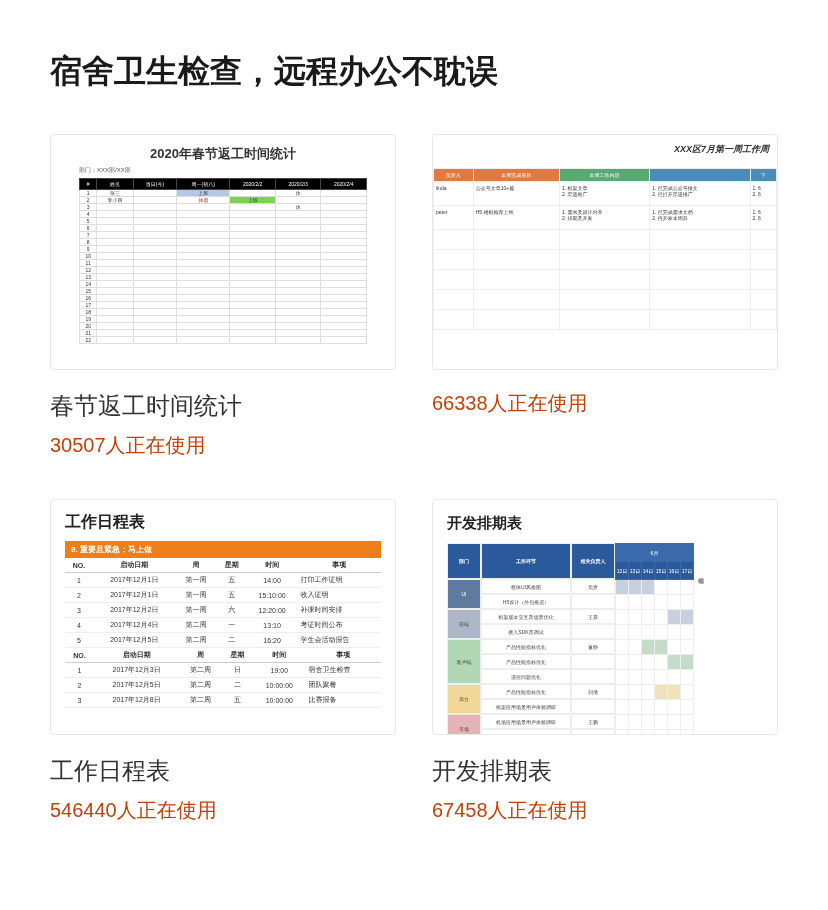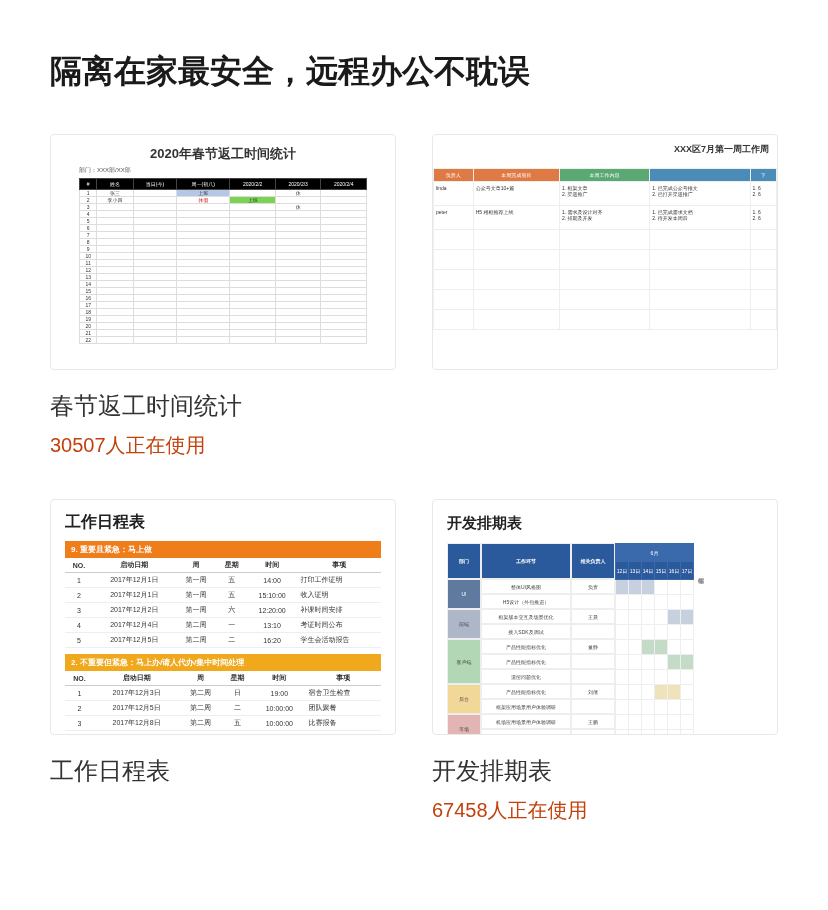--- a/index.html
+++ b/index.html
@@ -78,20 +78,21 @@
   .t1 .c-red { color: #c00; }
 
   
   .t2 { padding: 8px 0 0 0; font-size: 6px; }
   .t2 .h {
     text-align: right;
     font-size: 9px;
     font-weight: 700;
     padding-right: 8px;
     margin-bottom: 12px;
+    font-style: italic;
   }
   .t2-table { width: 100%; border-collapse: collapse; font-size: 5px; }
   .t2-table th {
     padding: 3px 2px;
     color: #fff;
     font-weight: 400;
     border: 1px solid #eee;
   }
   .t2-table th.r1 { background: #e07a44; }
   .t2-table th.r2 { background: #5aa974; }
@@ -174,21 +175,21 @@
   .t4-gantt th { background:#2a5a9b; color:#fff; font-size:5px; height:18px; width:13px; border:1px solid #3a6aab; font-weight:400; }
   .t4-gantt .month { background:#3a6aab; color:#fff; font-size:5px; }
   .t4-gantt { border-collapse: collapse; }
   .g1{background:#c6d0df;}
   .g2{background:#c4dcc7;}
   .g3{background:#efe3bb;}
 </style>
 </head>
 <body>
 
-<h1 class="title">隔离在家最安全，远程办公不耽误</h1>
+<h1 class="title">宿舍卫生检查，远程办公不耽误</h1>
 
 <div class="grid">
 
   <div class="card">
     <div class="thumb t1">
       <div class="h1">2020年春节返工时间统计</div>
       <div class="sub">部门：XXX部/XX部</div>
       <table class="t1-table">
         <thead>
             <tr id="t1-head">
@@ -466,20 +467,21 @@
             <tr class="pad">
               <td></td>
               <td></td>
               <td></td>
               <td></td>
               <td></td>
             </tr>
           </tbody>
       </table>
     </div>
+    <div class="card-usage">66338人正在使用</div>
   </div>
 
   <div class="card">
     <div class="thumb t3">
       <div class="h3">工作日程表</div>
       <div class="t3-sec orange">9. 重要且紧急：马上做</div>
       <table class="t3-table">
         <thead>
             <tr id="t3-head1">
               <th>NO.</th>
@@ -526,21 +528,20 @@
             <tr>
               <td>5</td>
               <td>2017年12月5日</td>
               <td>第二周</td>
               <td>二</td>
               <td>16:20</td>
               <td class="l">学生会活动报告</td>
             </tr>
           </tbody>
       </table>
-      <div class="t3-sec ylw">2. 不重要但紧急：马上办/请人代办/集中时间处理</div>
       <table class="t3-table">
         <thead>
             <tr id="t3-head2">
               <th>NO.</th>
               <th>启动日期</th>
               <th>周</th>
               <th>星期</th>
               <th>时间</th>
               <th>事项</th>
             </tr>
@@ -567,20 +568,21 @@
               <td>2017年12月8日</td>
               <td>第二周</td>
               <td>五</td>
               <td>10:00:00</td>
               <td class="l">比赛报备</td>
             </tr>
           </tbody>
       </table>
     </div>
     <div class="card-title">工作日程表</div>
+    <div class="card-usage">546440人正在使用</div>
   </div>
 
   <div class="card">
     <div class="thumb t4">
       <div class="h4">开发排期表</div>
       <div class="t4-wrap">
         <div class="t4-left" id="t4-left">
             <div class="t4-col" style="width: 34px;">
               <div class="t4-cell t4-h" style="height: 36px;">部门</div>
               <div class="t4-cell dep-a" style="height: 30px;">UI</div>

